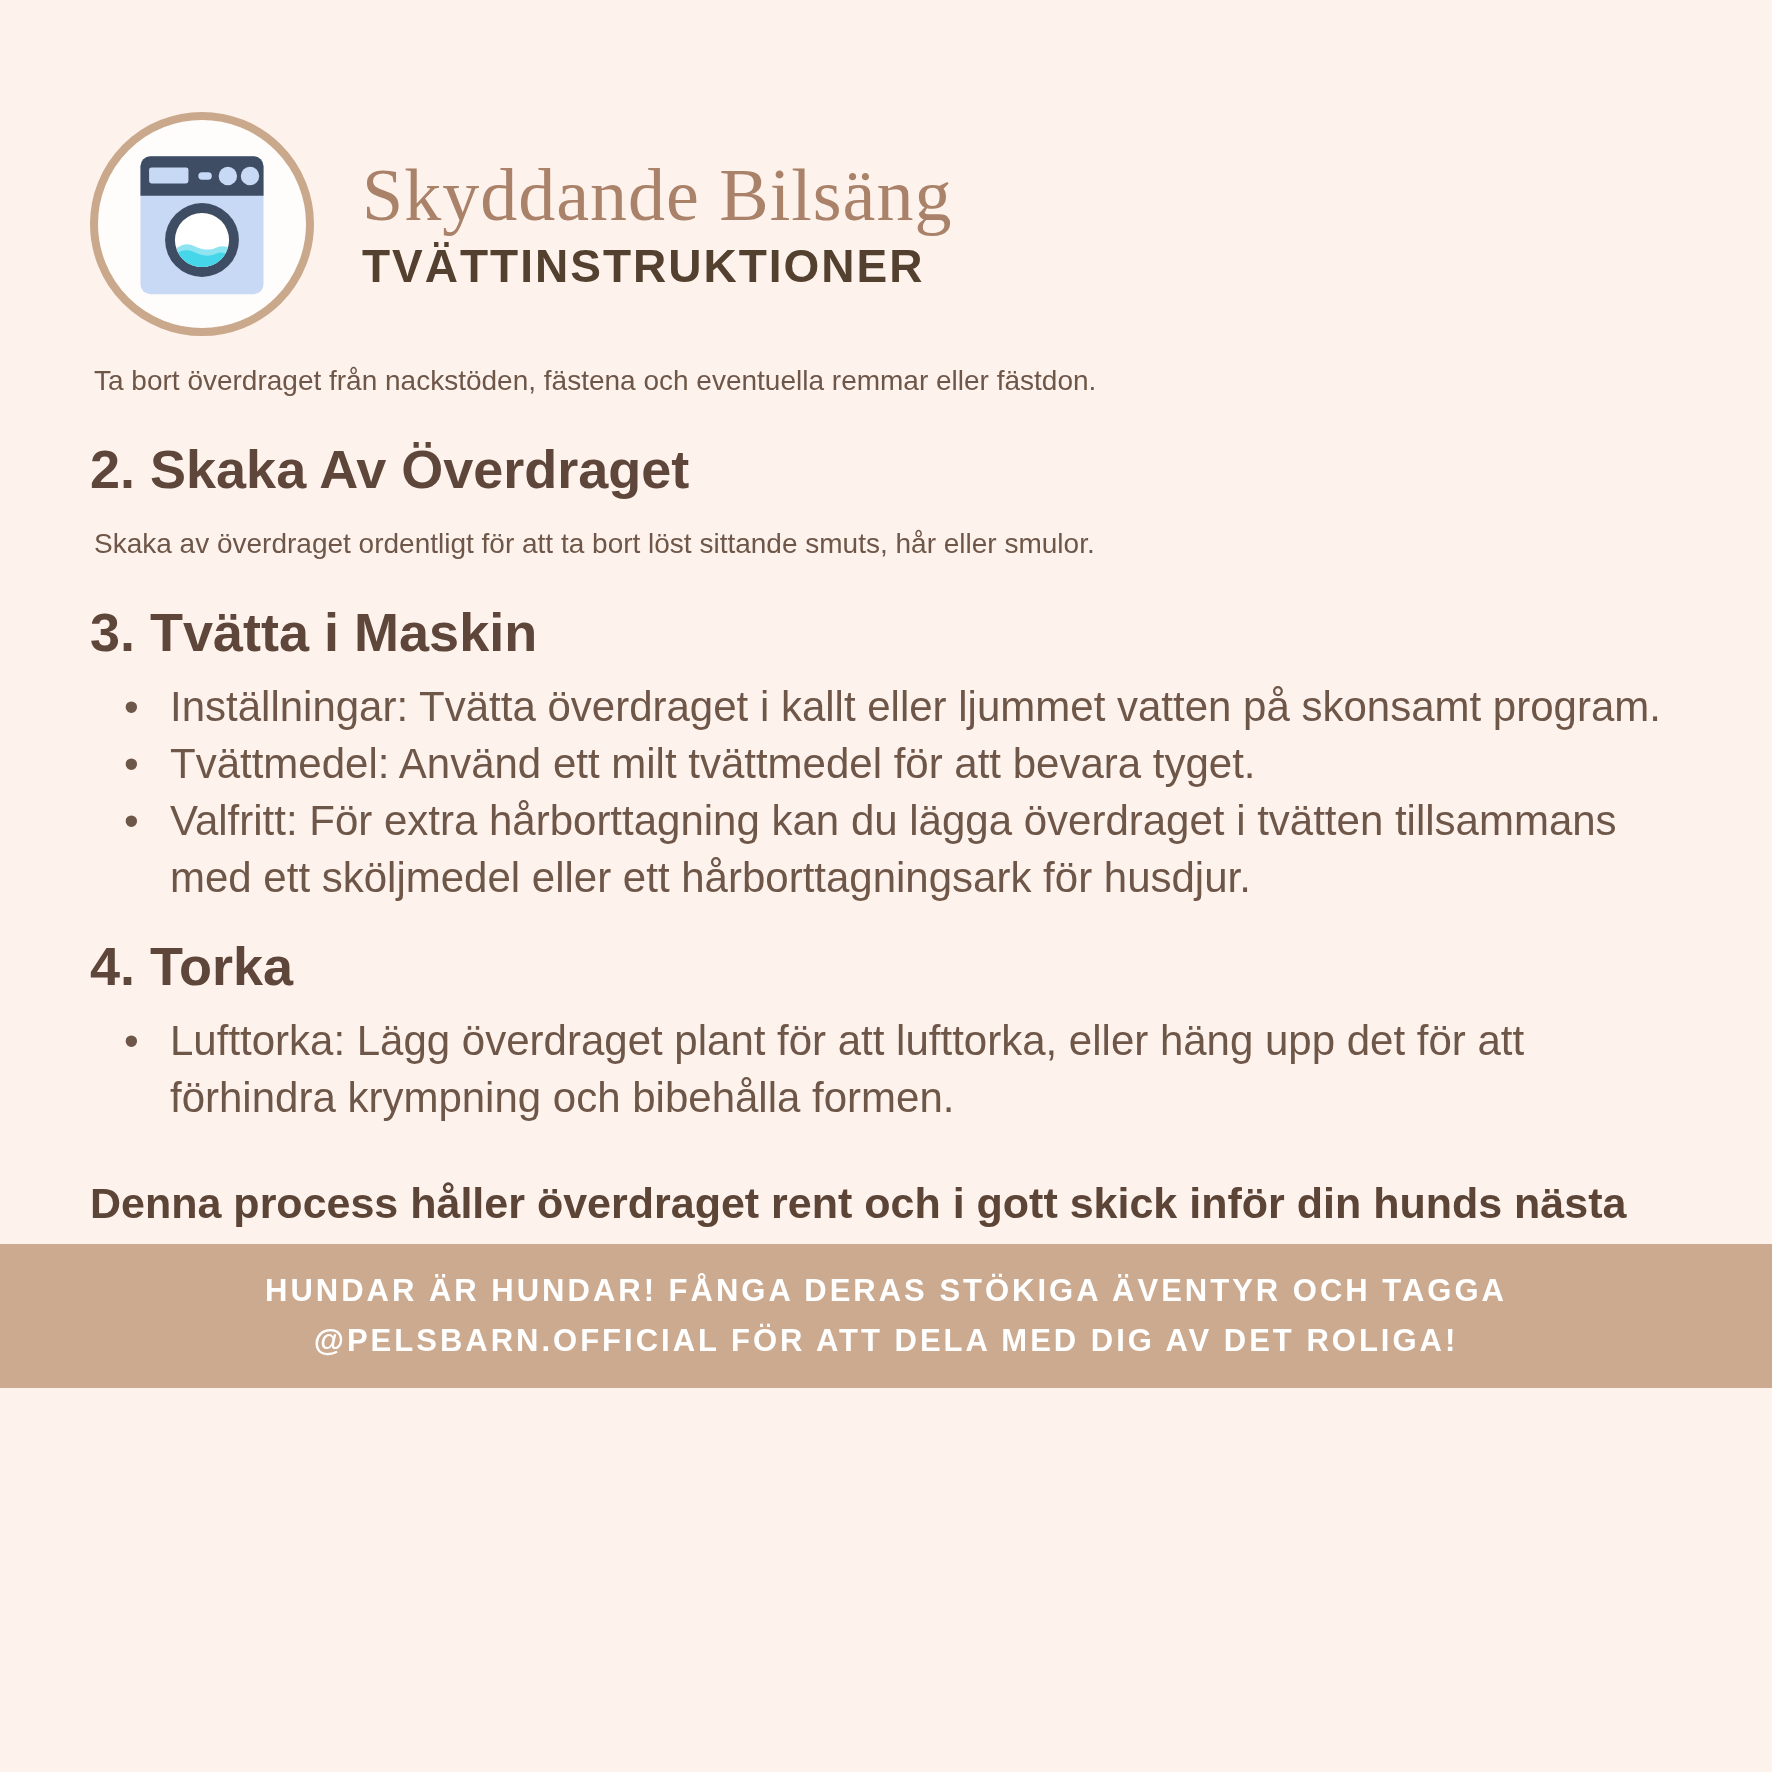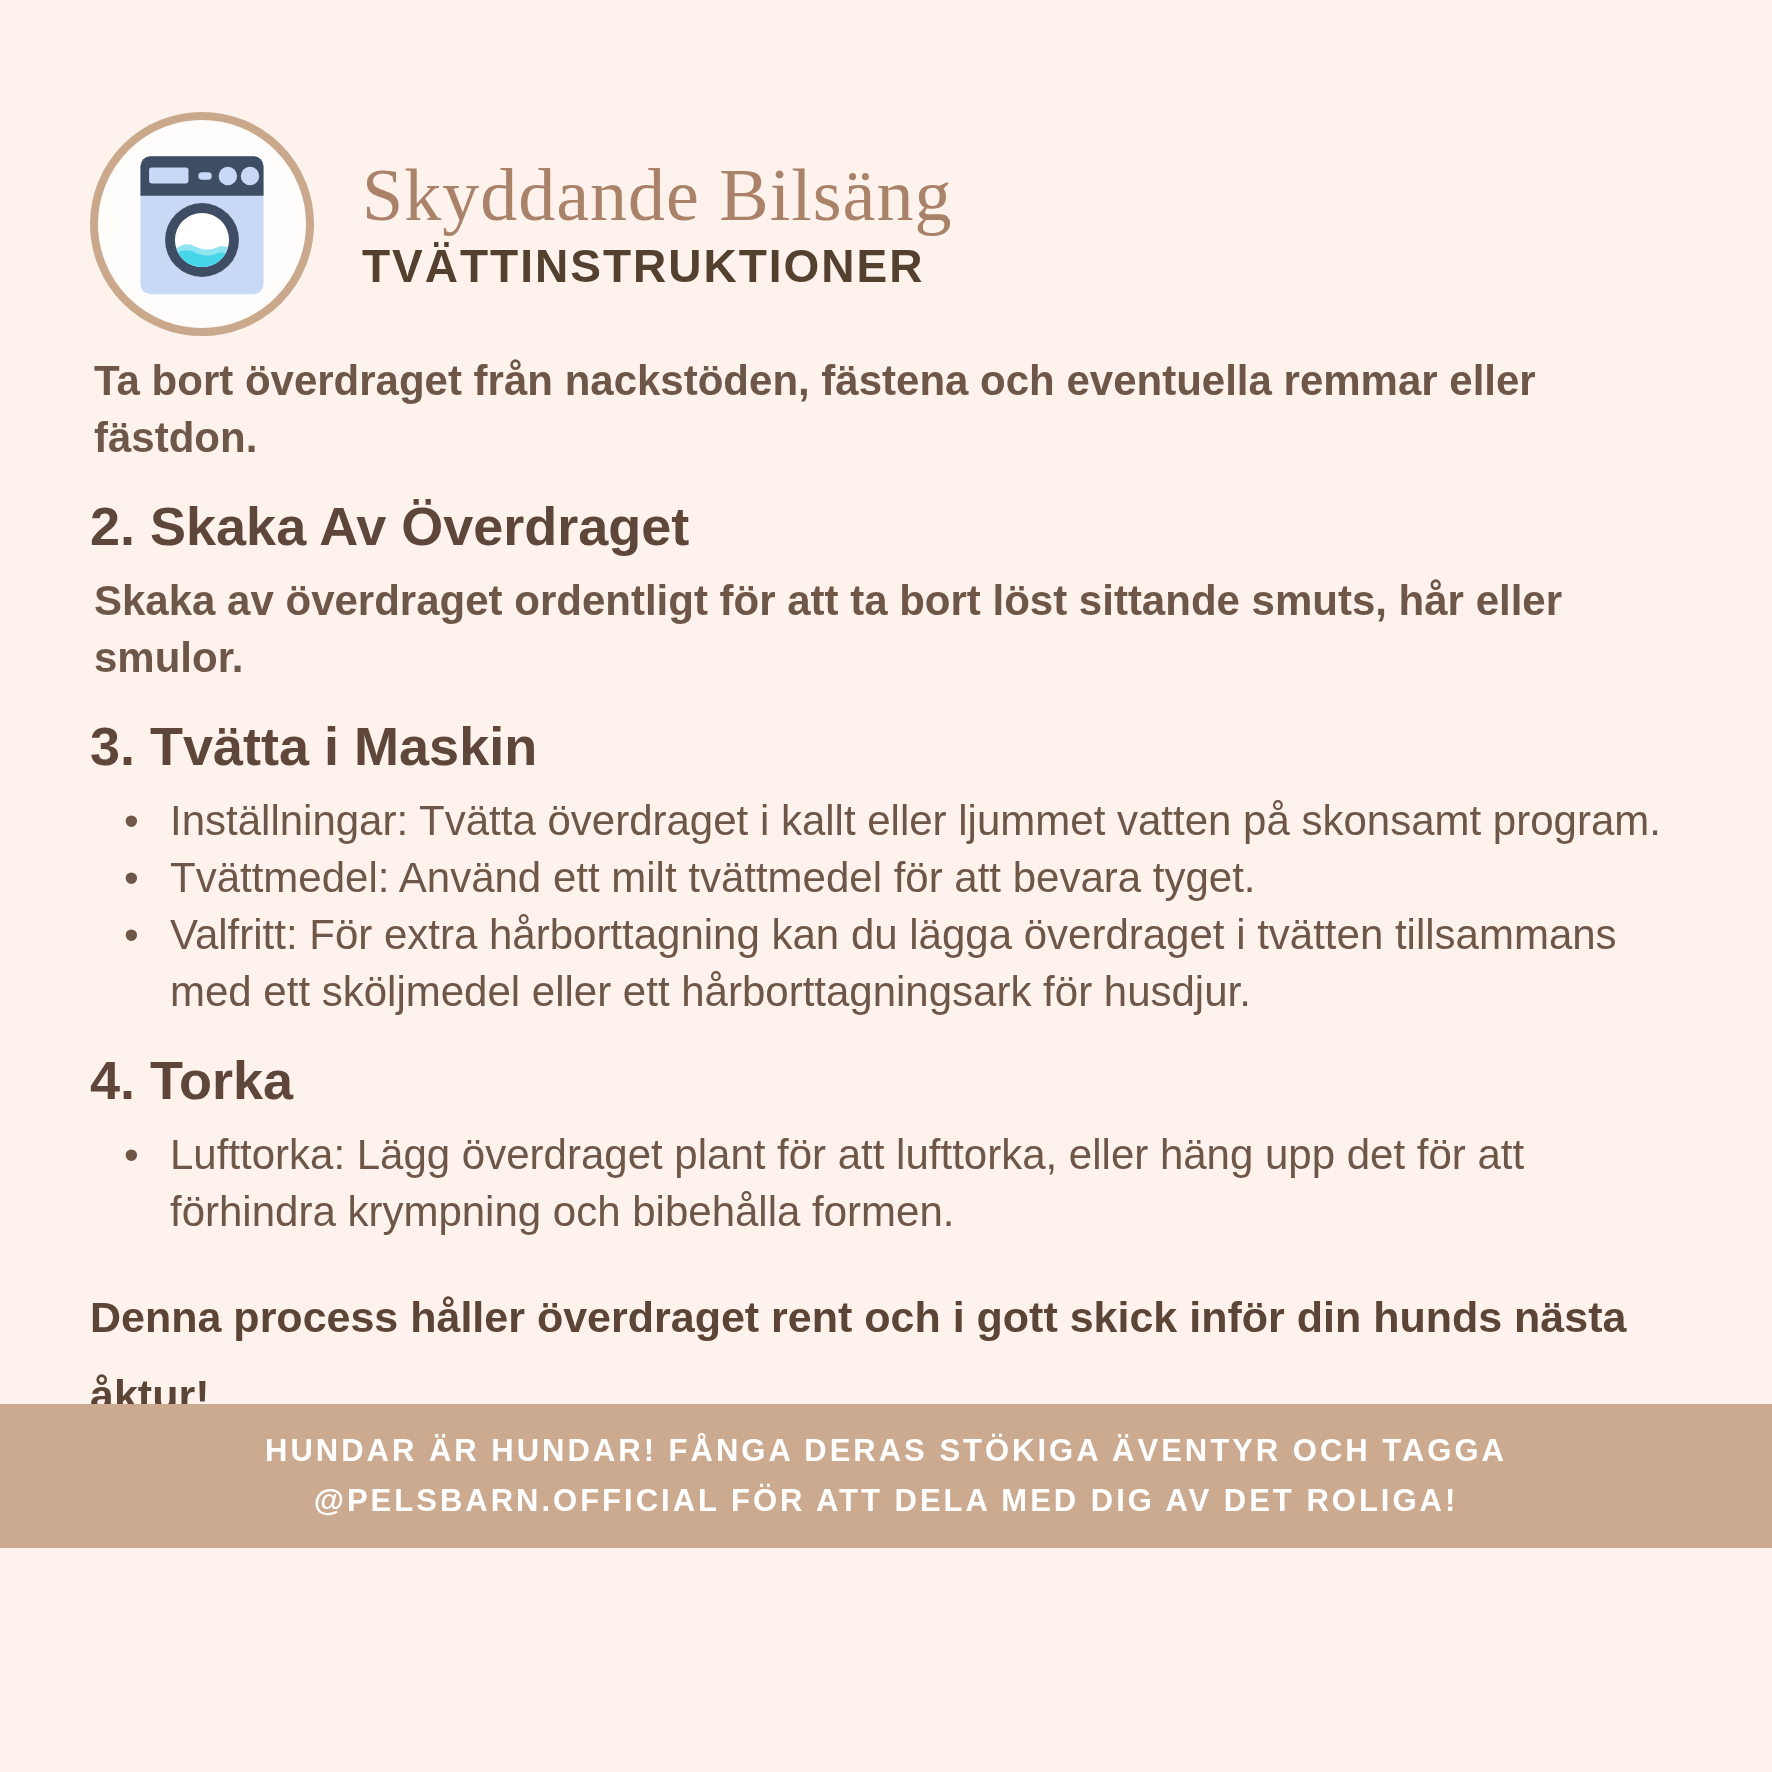--- a/index.html
+++ b/index.html
@@ -4,21 +4,21 @@
 <style>
   html, body { margin: 0; padding: 0; }
   body {
     width: 1772px; height: 1772px;
     background: #fdf2ec;
     font-family: "Liberation Sans", sans-serif;
     position: relative;
     overflow: hidden;
   }
   .poster {
-    width: 1772px; height: 1548px;
+    width: 1772px; height: 1388px;
     position: relative;
   }
   .content {
     padding: 110px 95px 0 90px;
   }
   
   .header {
     display: flex;
     align-items: center;
     gap: 48px;
@@ -57,22 +57,22 @@
   
   .section-heading {
     font-size: 54px;
     font-weight: 700;
     color: #5f463a;
     margin: 28px 0 0 0;
     line-height: 64px;
   }
   .section-heading.first { margin-top: 26px; }
   .body-text {
-    font-size: 42px;
-    font-weight: 700;
+    font-size: 28px;
+    font-weight: 400;
     color: #6e5648;
     line-height: 57px;
     margin: 14px 0 0 4px;
     max-width: 1580px;
   }
   ul.bullets {
     list-style: none;
     margin: 14px 0 0 0;
     padding: 0 0 0 30px;
   }

